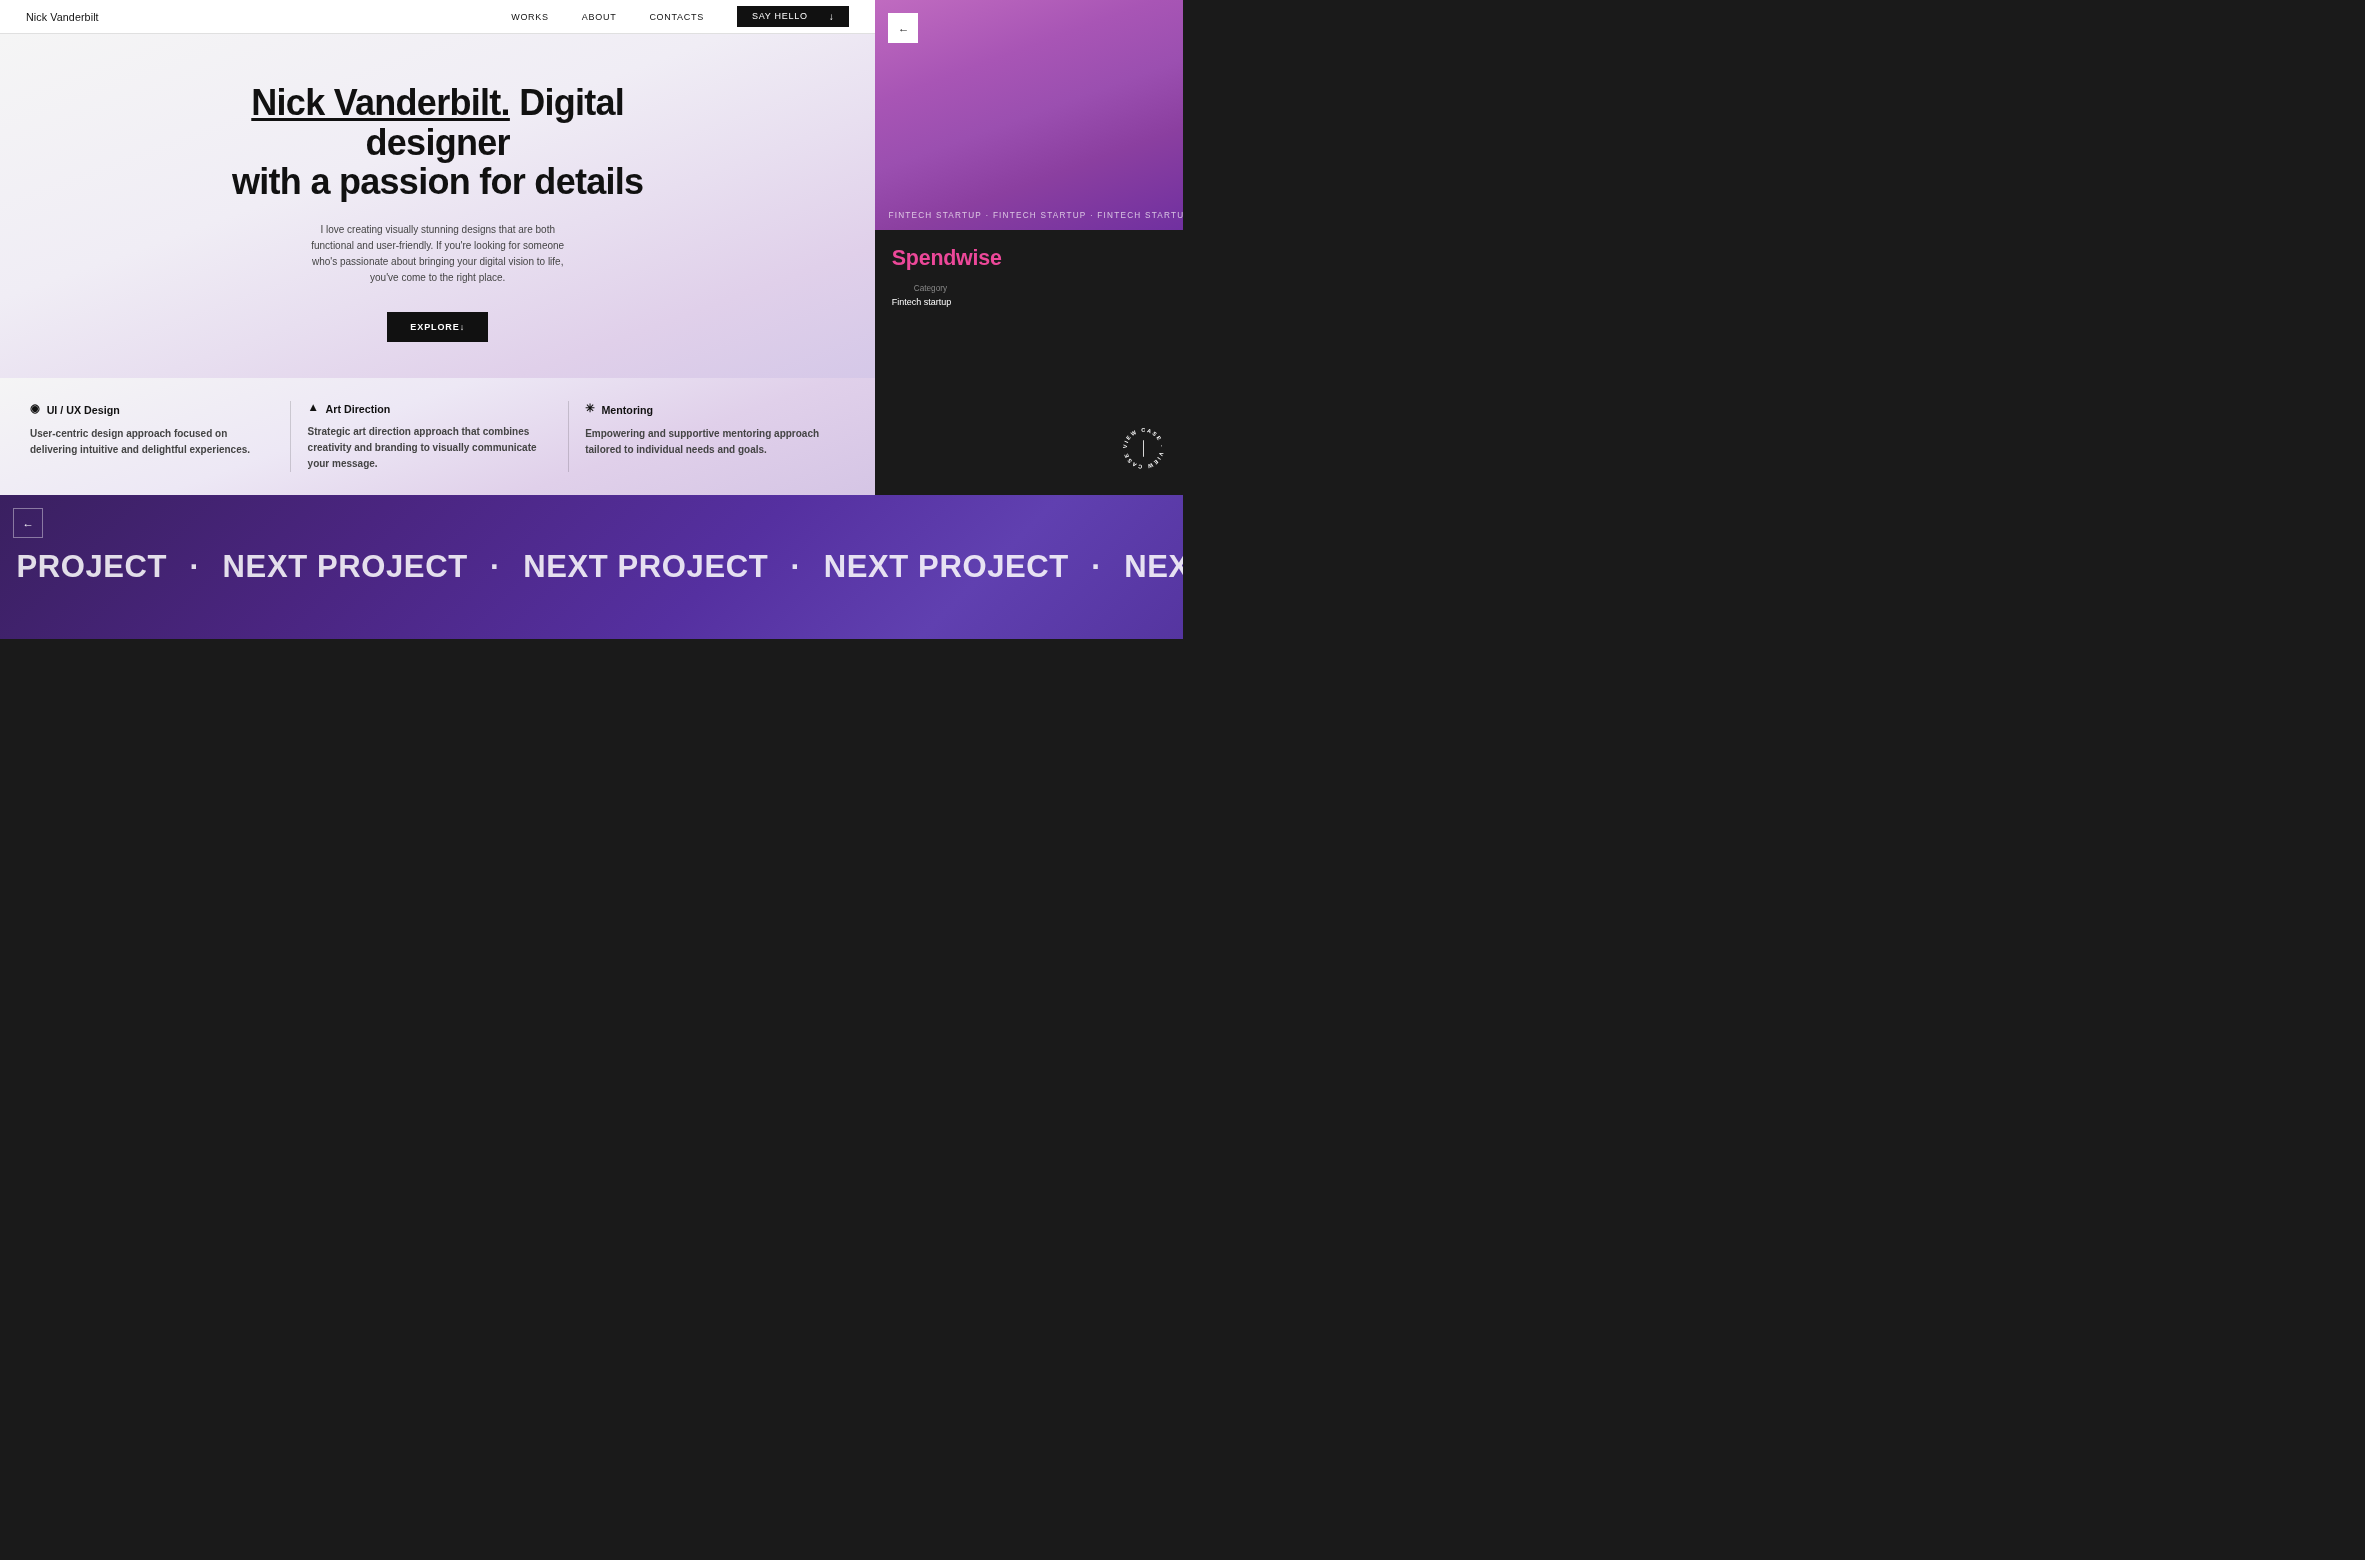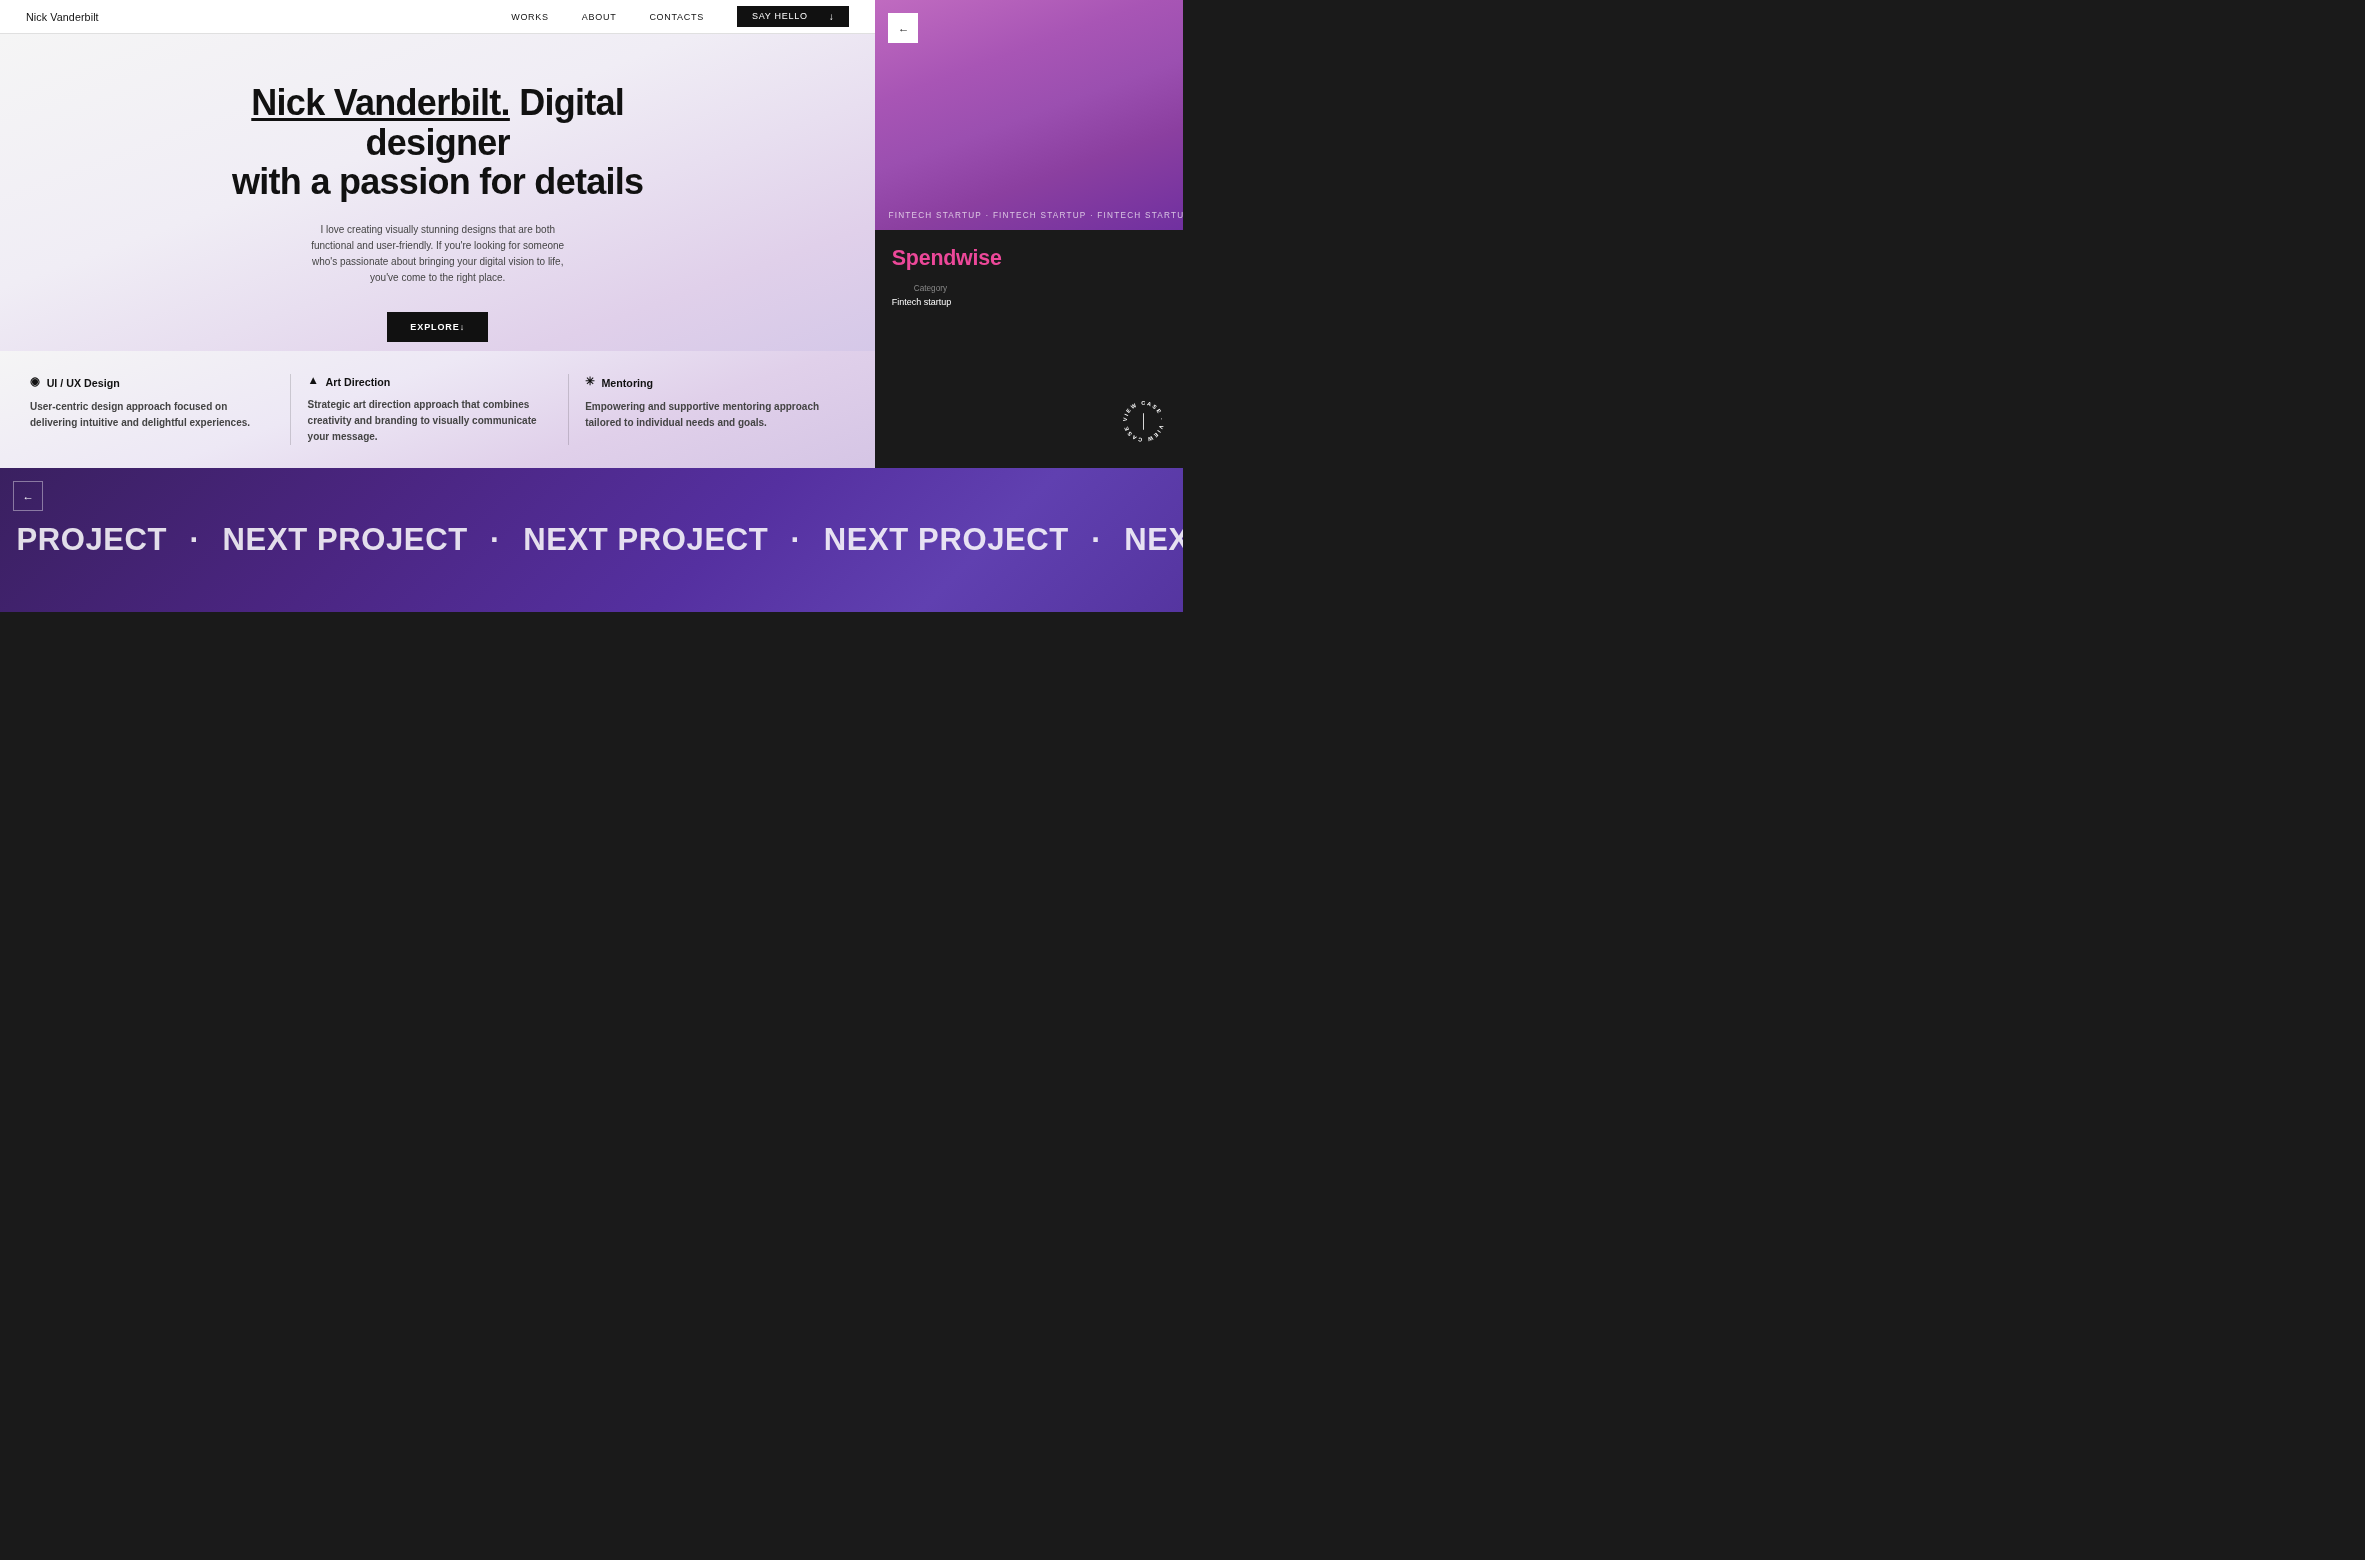--- a/index.html
+++ b/index.html
@@ -86,21 +86,21 @@
     }
 
     
     .hero-section {
       background: linear-gradient(160deg, #f5f5f5 0%, #f0edf5 40%, #e8dff0 60%, #e0d0ea 80%, #d5c8e8 100%);
       flex: 1;
       display: flex;
       flex-direction: column;
       align-items: center;
       justify-content: center;
-      padding: 49px 33px 9px;
+      padding: 49px 33px 36px;
       text-align: center;
       position: relative;
       min-height: 312px;
     }
 
     .hero-title {
       font-size: 36px;
       font-weight: 900;
       color: #111;
       line-height: 1.1;

